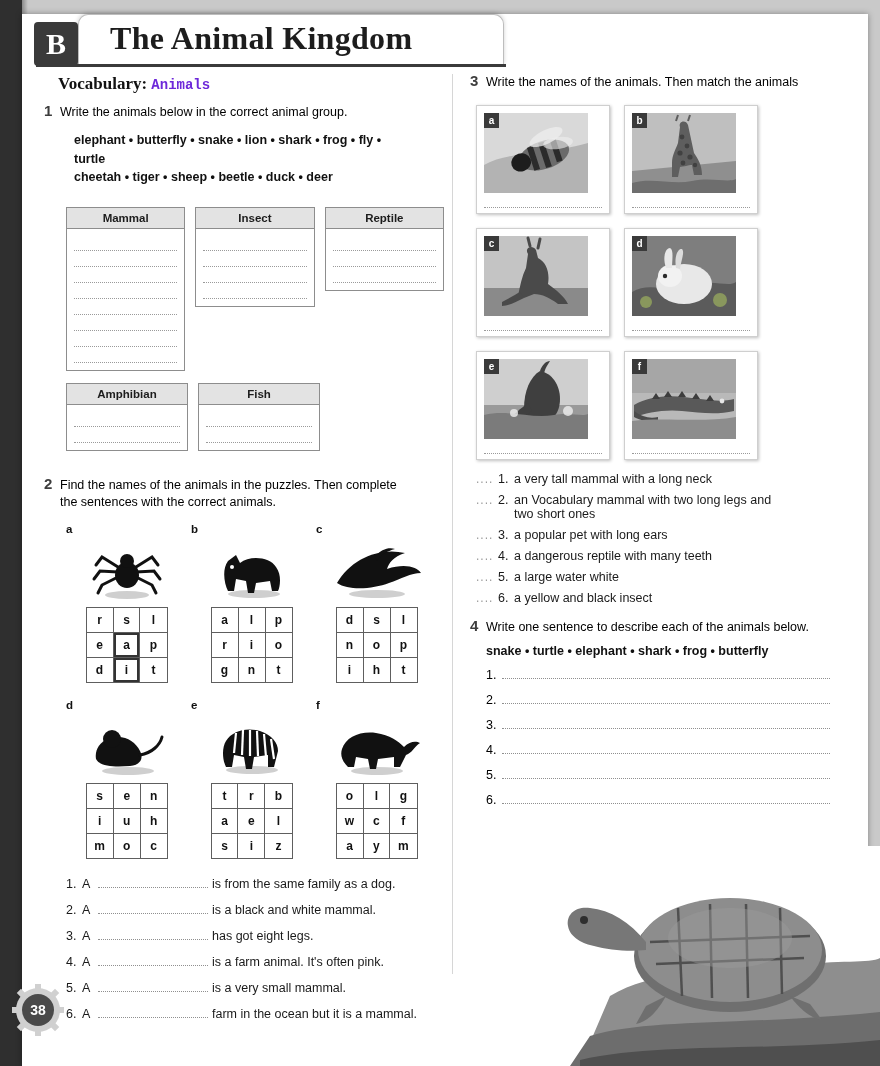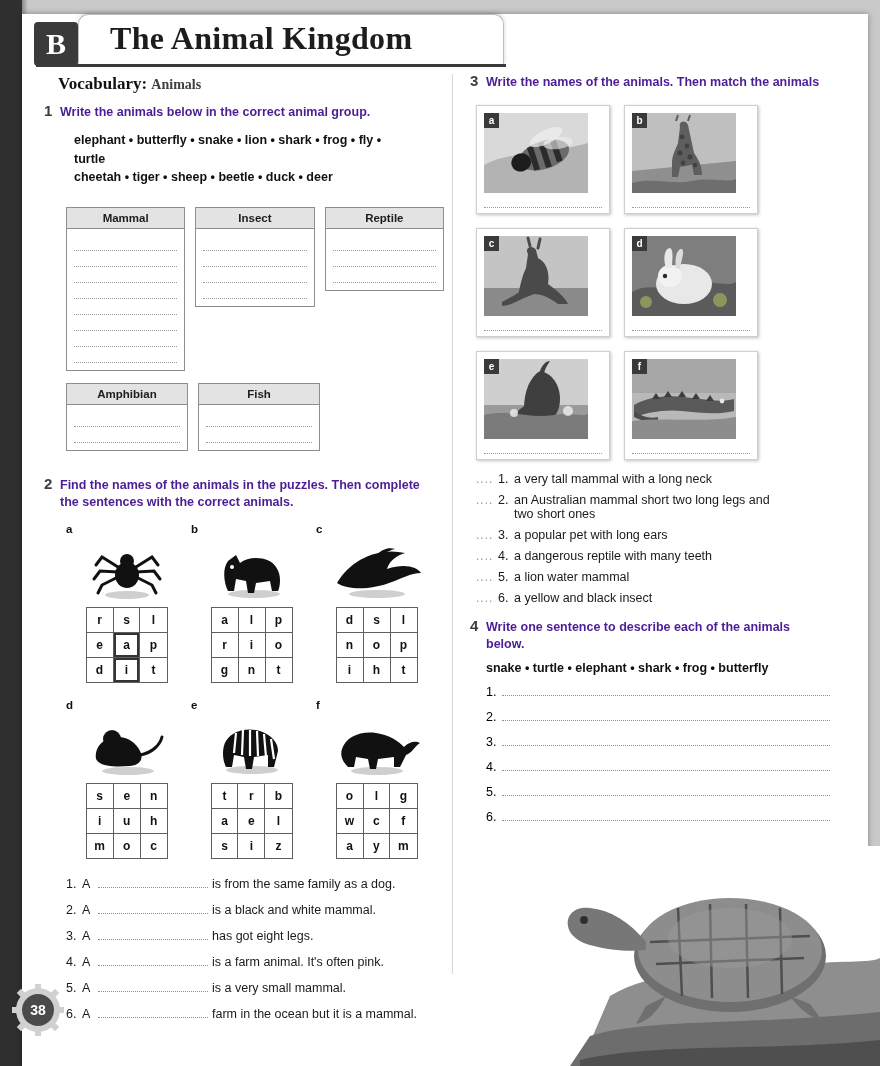--- a/index.html
+++ b/index.html
@@ -55,29 +55,29 @@
     background:#d6d6d6;
   }
   .colL{position:absolute;left:44px;top:74px;width:400px;}
   .colR{position:absolute;left:470px;top:74px;width:360px;}
 
   .voc{
     font-family:"Liberation Serif", serif;
     font-size:17px;font-weight:bold;color:#111;
     margin:0 0 10px 14px;
   }
-  .voc span.an{font-family:Liberation Serif, serif;font-size:14px;font-weight:bold;color:#404040;}
+  .voc span.an{font-family:Liberation Mono, monospace;font-size:14px;font-weight:bold;color:#6d28d9;}
 
   .ex{position:relative;margin-bottom:8px;}
   .exnum{
     position:absolute;left:0;top:-2px;
     font-weight:bold;font-size:15px;color:#3d3d3d;
   }
   .extext{
-    margin-left:16px;font-size:12.5px;font-weight:bold;color:#4c1d95;
+    margin-left:16px;font-size:12.5px;font-weight:normal;color:#000000;
     line-height:1.35;
   }
   .wordlist{
     margin:10px 0 12px 30px;font-size:12.5px;font-weight:bold;color:#111;
     line-height:1.5;width:330px;
   }
   
   .boxrow{display:flex;gap:10px;margin-left:22px;}
   .catbox{width:120px;border:1px solid #8d8d8d;background:#fff;}
   .cathead{
@@ -613,36 +613,36 @@
 
   <div class="desc-list">
     <div class="desc">
       <span class="dots">....</span>
       <span class="num">1.</span>
       <span>a very tall mammal with a long neck</span>
     </div>
     <div class="desc">
       <span class="dots">....</span>
       <span class="num">2.</span>
-      <span style="max-width:268px;display:inline-block;">an Australian mammal short two long legs and two short ones</span>
+      <span style="max-width:268px;display:inline-block;">an Vocabulary mammal with two long legs and two short ones</span>
     </div>
     <div class="desc">
       <span class="dots">....</span>
       <span class="num">3.</span>
       <span>a popular pet with long ears</span>
     </div>
     <div class="desc">
       <span class="dots">....</span>
       <span class="num">4.</span>
       <span>a dangerous reptile with many teeth</span>
     </div>
     <div class="desc">
       <span class="dots">....</span>
       <span class="num">5.</span>
-      <span>a lion water mammal</span>
+      <span>a large water white</span>
     </div>
     <div class="desc">
       <span class="dots">....</span>
       <span class="num">6.</span>
       <span>a yellow and black insect</span>
     </div>
   </div>
 
   <div class="ex" style="margin-top:14px;">
     <div class="exnum">4</div>

